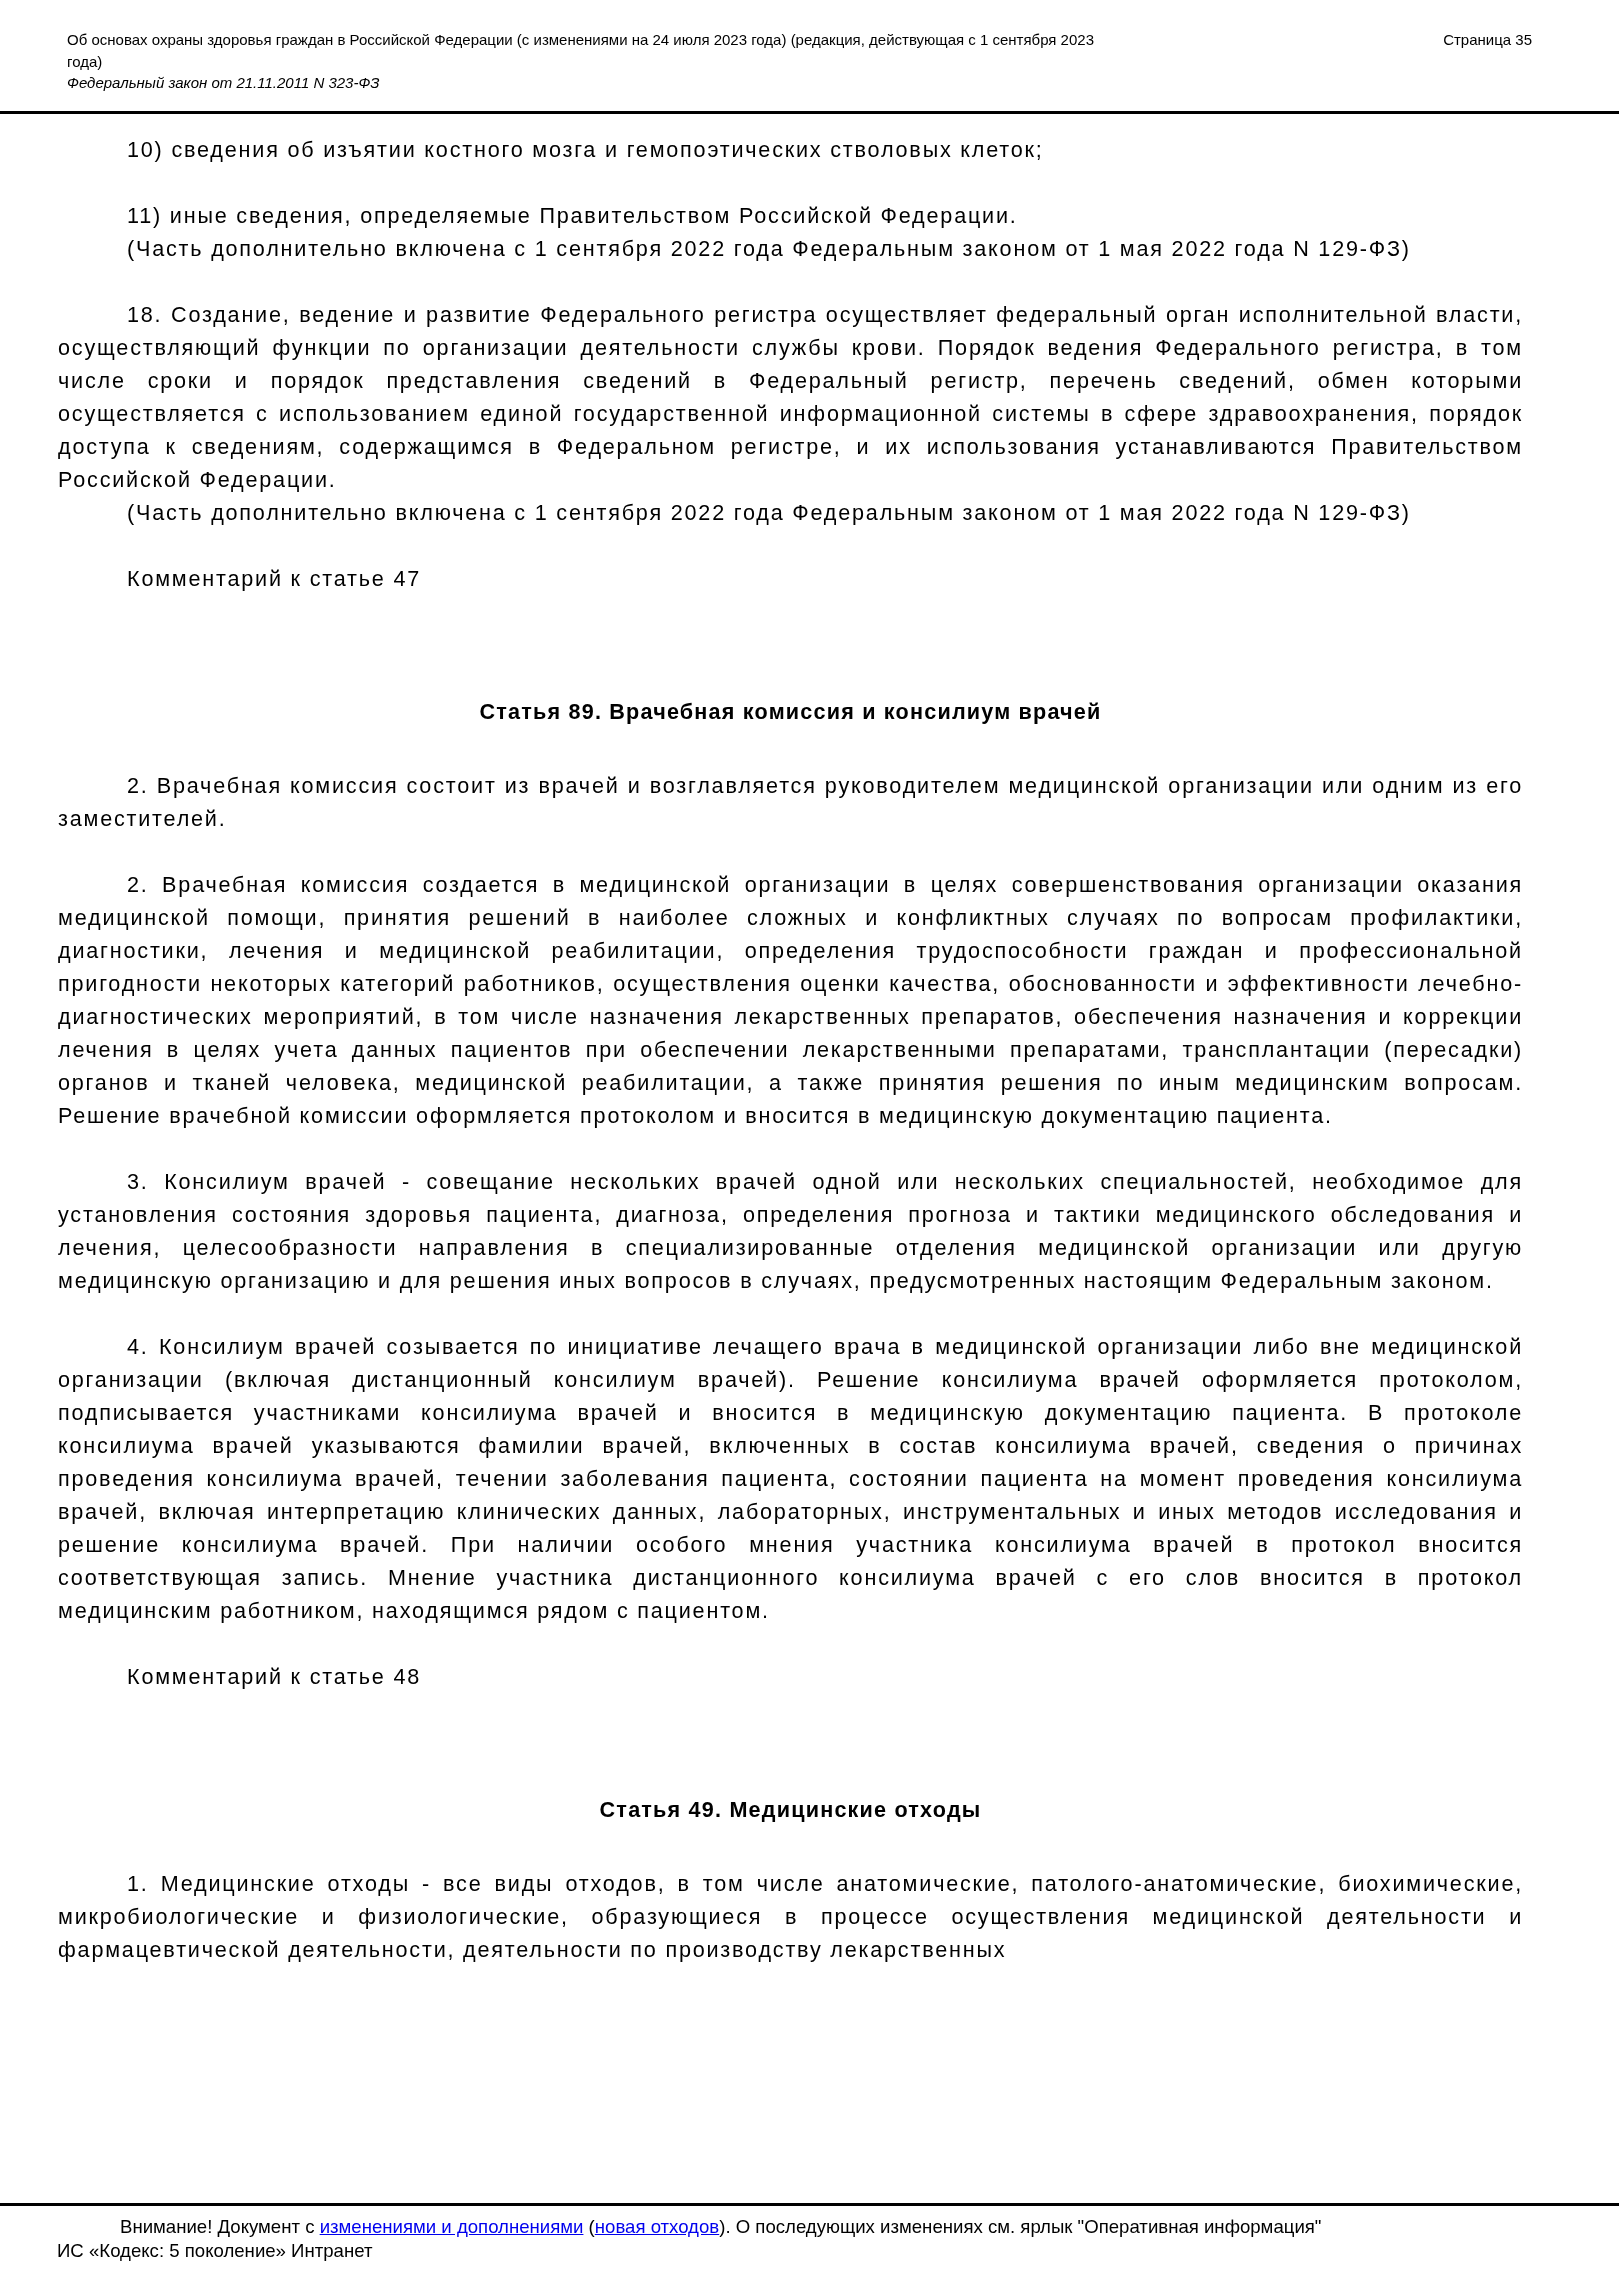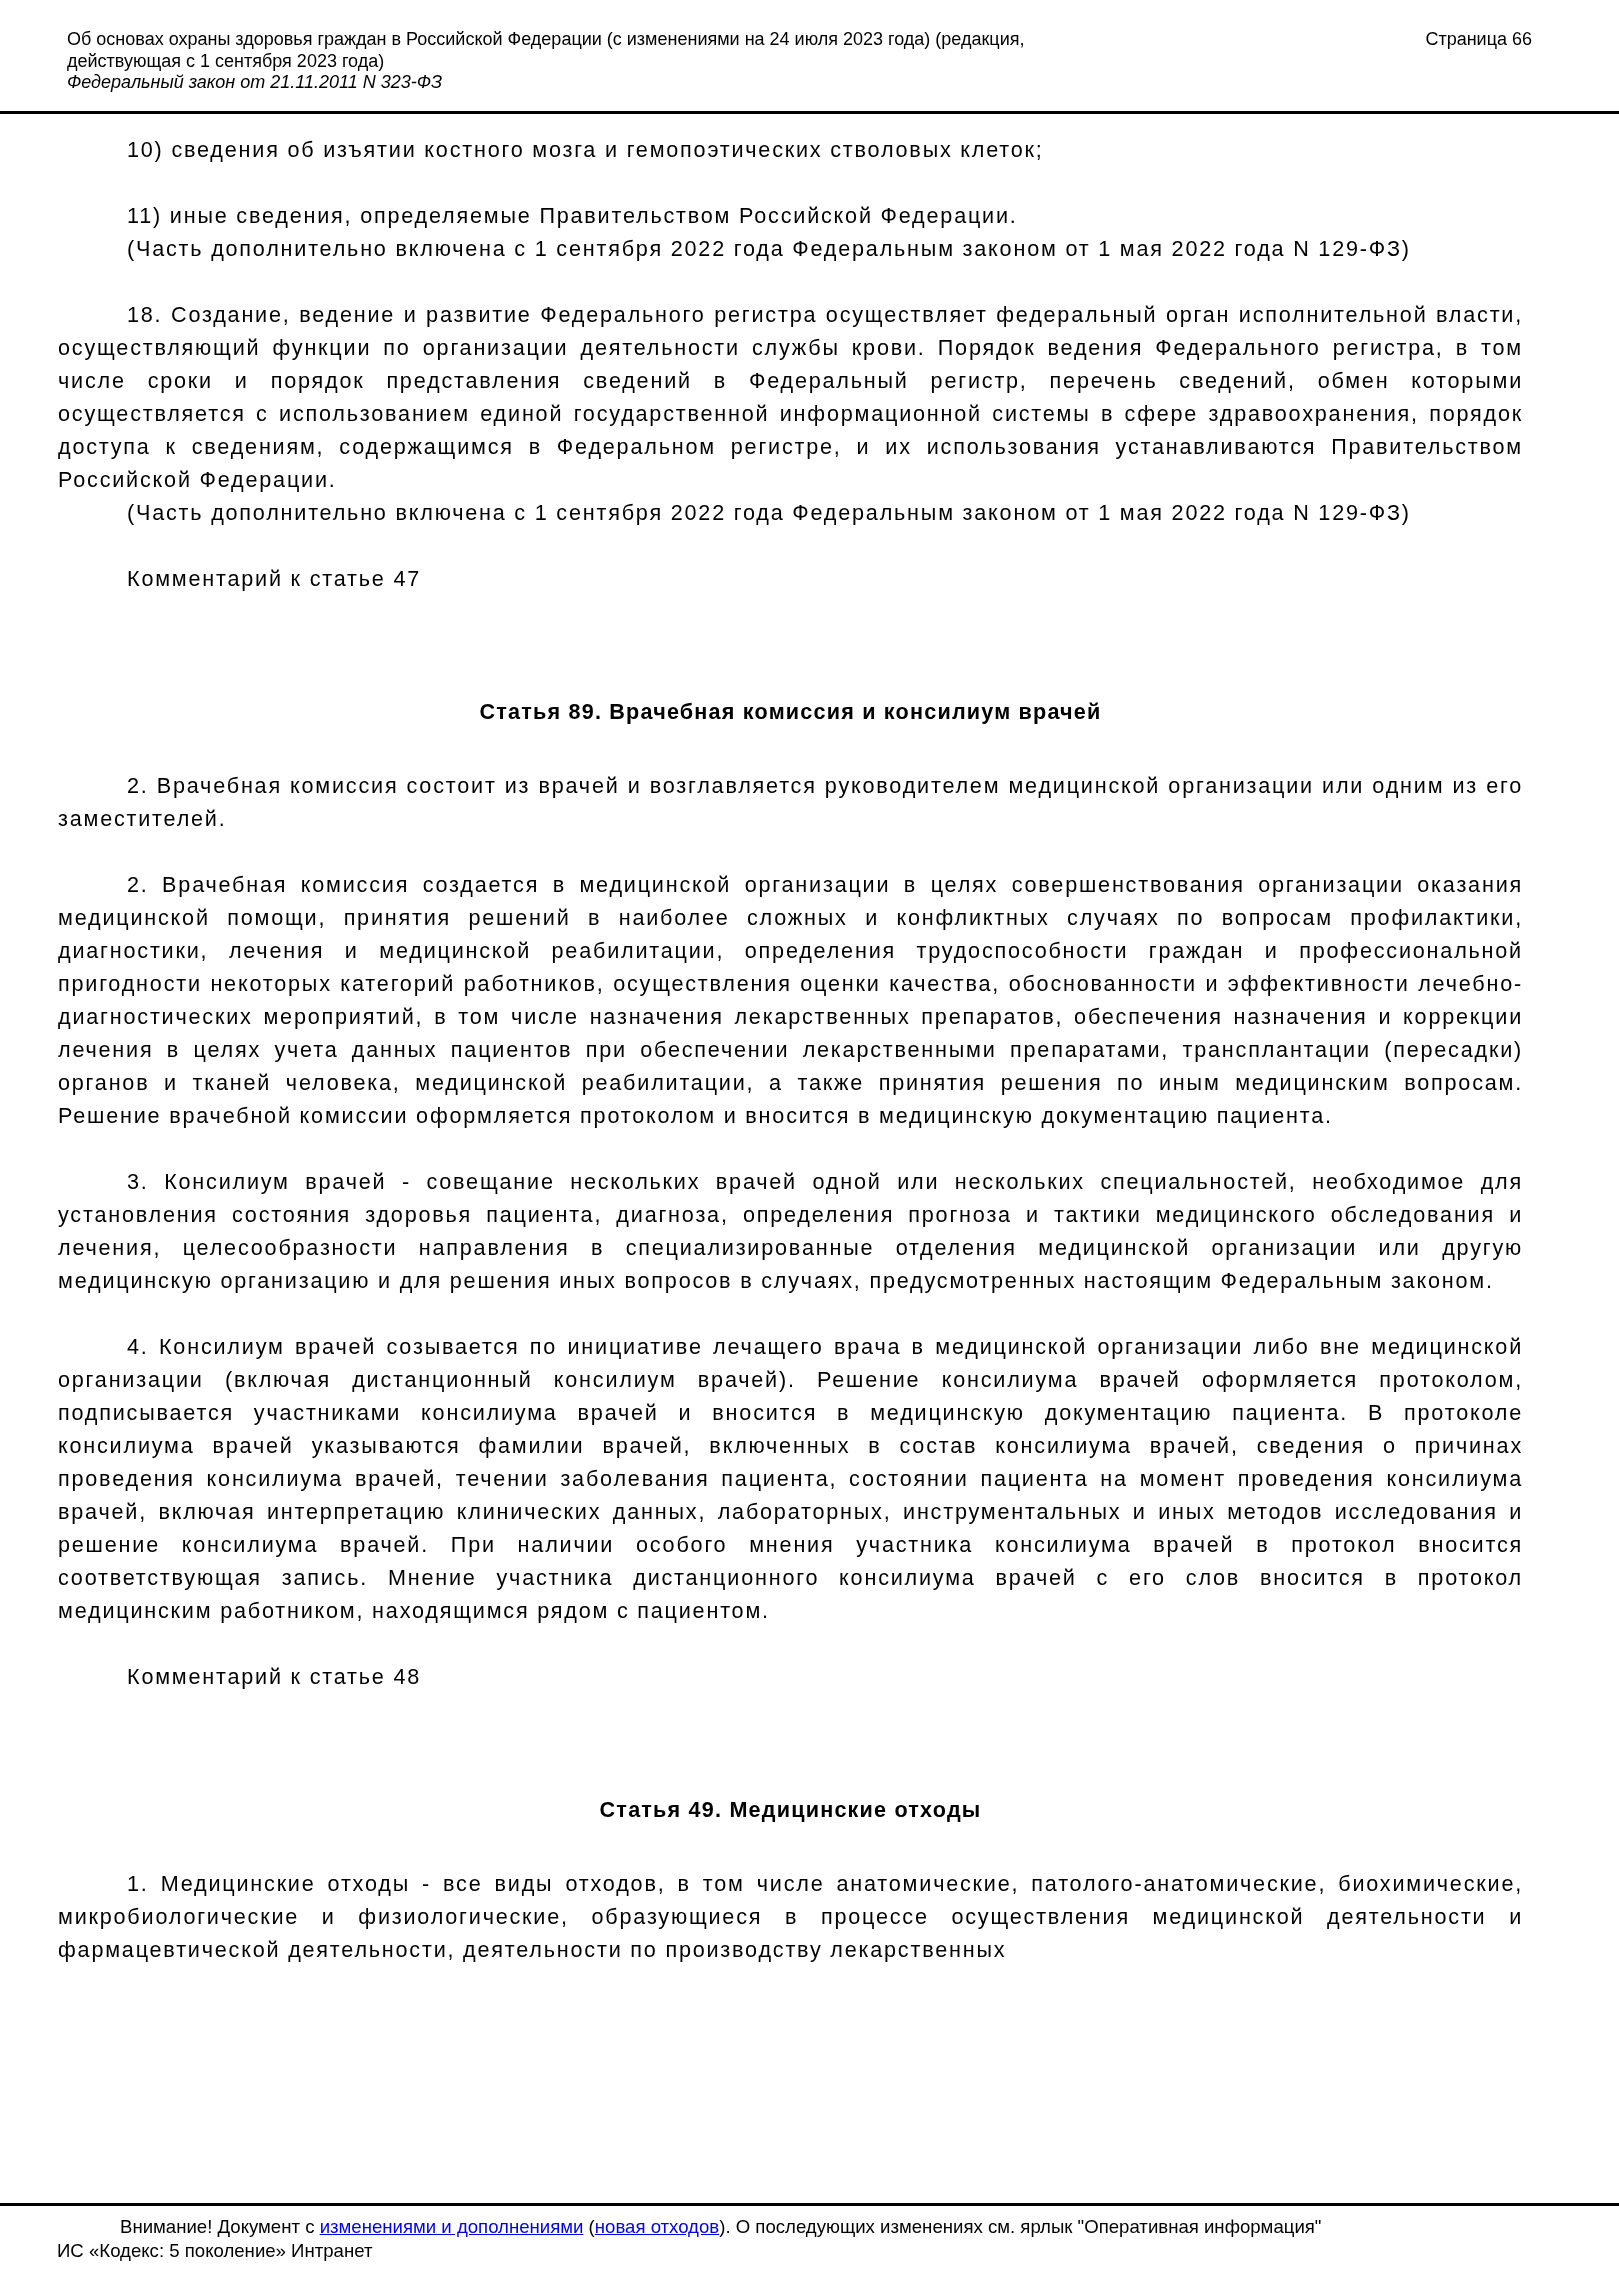--- a/index.html
+++ b/index.html
@@ -7,21 +7,21 @@
     position:relative;
     width:1619px;height:2292px;
     background:#ffffff;
     overflow:hidden;
     font-family:"Liberation Sans", sans-serif;
     color:#000;
   }
   
   .header{
     position:absolute;left:67px;right:87px;top:29px;
-    font-size:18px;line-height:21.6px;
+    font-size:15px;line-height:21.6px;
   }
   .header-row{display:flex;justify-content:space-between;align-items:flex-start;}
   .header-title{width:1059px;}
   .page-number{white-space:nowrap;text-align:right;}
   .subtitle{font-style:italic;}
   .header-rule{
     position:absolute;left:0;top:111px;width:1619px;height:2.9px;
     background:#000;
   }
   
@@ -51,21 +51,21 @@
   .flink{color:#0000EE;text-decoration:underline;}
 </style>
 </head>
 <body>
 
 <div class="page">
 
   <div class="header">
     <div class="header-row">
       <div class="header-title">Об основах охраны здоровья граждан в Российской Федерации (с изменениями на 24 июля 2023 года) (редакция, действующая с 1 сентября 2023 года)</div>
-      <div class="page-number">Страница 66</div>
+      <div class="page-number">Страница 35</div>
     </div>
     <div class="subtitle">Федеральный закон от 21.11.2011 N 323-ФЗ</div>
   </div>
 
   <div class="header-rule"></div>
 
   <div class="body">
     <p>10) сведения об изъятии костного мозга и гемопоэтических стволовых клеток;</p>
     <p class="gap">11) иные сведения, определяемые Правительством Российской Федерации.</p>
     <p>(Часть дополнительно включена с 1 сентября 2022 года Федеральным законом от 1 мая 2022 года N 129-ФЗ)</p>

